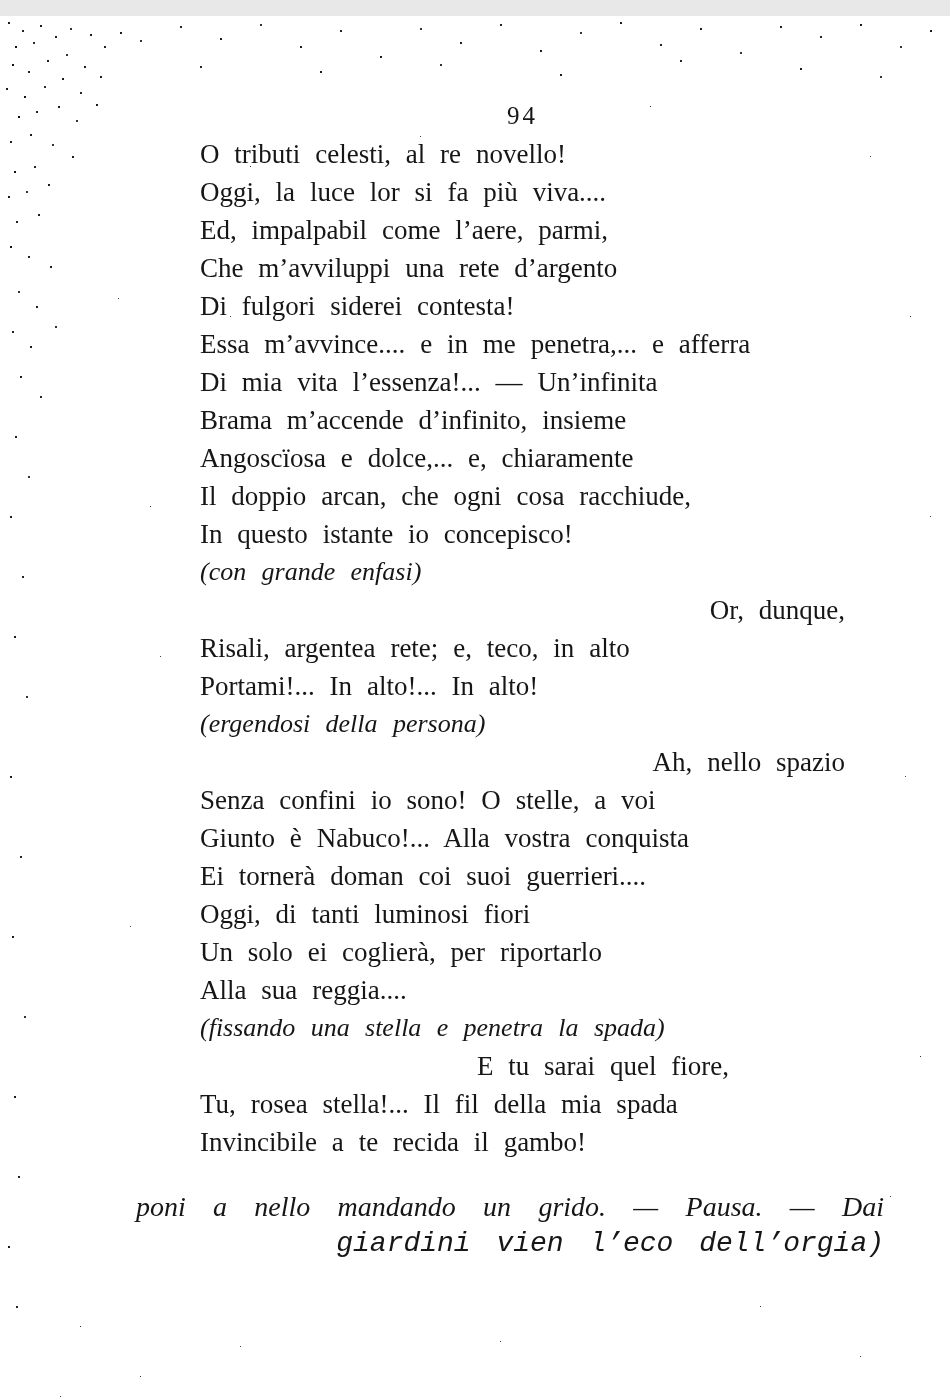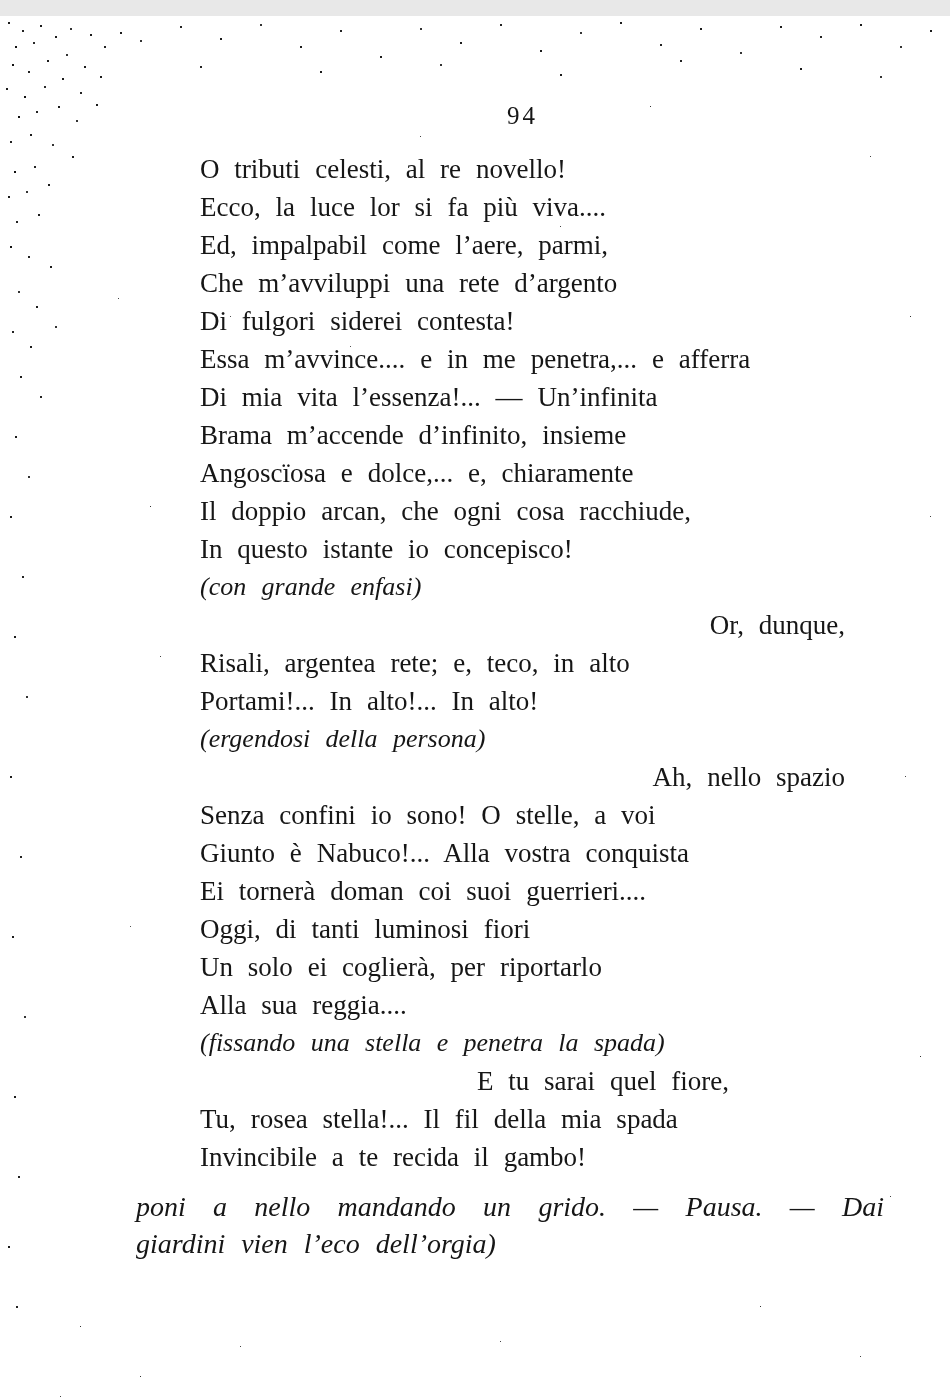--- a/index.html
+++ b/index.html
@@ -59,21 +59,21 @@
     top: 86px;
     left: 200px;
     width: 645px;
     text-align: center;
     font-size: 25px;
     letter-spacing: 3px;
   }
 
   .poem {
     position: absolute;
-    top: 134px;
+    top: 119px;
     left: 200px;
     width: 645px;
     font-size: 27px;
     line-height: 38px;
     word-spacing: 0.30em;
     white-space: nowrap;
   }
   .poem .line { height: 38px; }
   .poem .verse { text-align: left; }
   .poem .verse-right { text-align: right; }
@@ -89,36 +89,36 @@
     position: absolute;
     left: 136px;
     top: 1172px;
     width: 748px;
     font-style: italic;
     font-size: 28px;
     line-height: 37px;
     word-spacing: 0.32em;
   }
   .closing .justify { text-align: justify; text-align-last: justify; }
-  .closing .last { text-align: left; }
+  .closing .last { text-align: right; font-family: Liberation Mono, monospace; }
 </style>
 </head>
 <body>
 
 <div class="page">
   <div class="speckles">
     <div class="dot2"></div>
     <div class="dot1"></div>
   </div>
 
   <div class="page-number">94</div>
 
   <div class="poem">
       <div class="line verse">O tributi celesti, al re novello!</div>
-      <div class="line verse">Ecco, la luce lor si fa più viva....</div>
+      <div class="line verse">Oggi, la luce lor si fa più viva....</div>
       <div class="line verse">Ed, impalpabil come l’aere, parmi,</div>
       <div class="line verse">Che m’avviluppi una rete d’argento</div>
       <div class="line verse">Di fulgori siderei contesta!</div>
       <div class="line verse">Essa m’avvince.... e in me penetra,... e afferra</div>
       <div class="line verse">Di mia vita l’essenza!... — Un’infinita</div>
       <div class="line verse">Brama m’accende d’infinito, insieme</div>
       <div class="line verse">Angoscïosa e dolce,... e, chiaramente</div>
       <div class="line verse">Il doppio arcan, che ogni cosa racchiude,</div>
       <div class="line verse">In questo istante io concepisco!</div>
       <div class="line direction">(con grande enfasi)</div>

